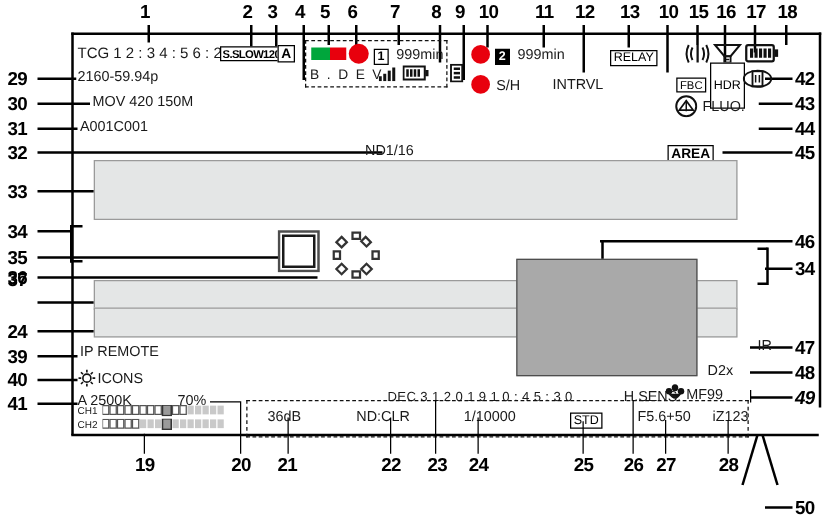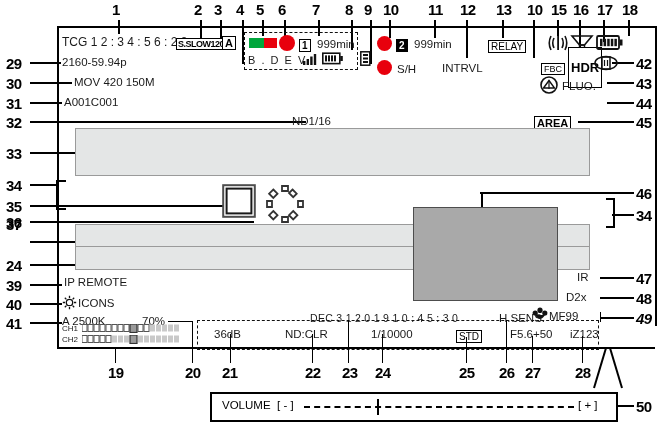--- a/index.html
+++ b/index.html
@@ -218,21 +218,21 @@
     <span class="boxed" style="font-size:9px;padding:0 2px;font-weight:normal;">FBC</span>
   </div>
 
   <svg class="abs" style="left:570px;top:33px;" width="24" height="20" viewBox="0 0 24 20">
     <path d="M2 3 L22 3 L14.5 12 L9.5 12 Z" fill="none" stroke="#111" stroke-width="1.6"></path>
     <rect x="9.5" y="12" width="5" height="5" fill="none" stroke="#111" stroke-width="1.4"></rect>
     <path d="M10.5 14.5 L13.5 14.5" stroke="#111" stroke-width="1.2"></path>
   </svg>
 
   <div class="abs" style="left:568px;top:58px;">
-    <span class="boxed" style="font-size:13px;padding:12px 2px;font-weight:bold;">HDR</span>
+    <span class="boxed" style="font-size:10px;padding:12px 2px;font-weight:normal;">HDR</span>
   </div>
 
   <svg class="abs" style="left:596px;top:34px;" width="28" height="17" viewBox="0 0 28 17">
     <rect x="1" y="2" width="22" height="13" rx="1.5" fill="none" stroke="#111" stroke-width="1.8"></rect>
     <rect x="23.5" y="5.5" width="3" height="6" fill="#111"></rect>
     <rect x="4" y="4.8" width="2.5" height="7.4" fill="#111"></rect>
     <rect x="7.6" y="4.8" width="2.5" height="7.4" fill="#111"></rect>
     <rect x="11.2" y="4.8" width="2.5" height="7.4" fill="#111"></rect>
     <rect x="14.8" y="4.8" width="2.5" height="7.4" fill="#111"></rect>
     <rect x="18.4" y="4.8" width="2.5" height="7.4" fill="#111"></rect>
@@ -288,21 +288,21 @@
 
   <svg class="abs" style="left:62px;top:295px;" width="15" height="15" viewBox="0 0 15 15">
     <g fill="none" stroke="#111" stroke-width="1.3">
       <circle cx="7.5" cy="7.5" r="3.2"></circle>
       <path d="M7.5 0.8 v2.2 M7.5 12 v2.2 M0.8 7.5 h2.2 M12 7.5 h2.2
                M2.8 2.8 l1.6 1.6 M10.6 10.6 l1.6 1.6 M12.2 2.8 l-1.6 1.6 M4.4 10.6 l-1.6 1.6"></path>
     </g>
   </svg>
   <div class="vf" style="left:78px;top:297px;">ICONS</div>
 
-  <div class="vf" style="left:577px;top:271px;text-align:center;">IR</div>
+  <div class="vf" style="left:606px;top:271px;text-align:center;">IR</div>
   <div class="vf" style="left:566px;top:291px;">D2x</div>
   <svg class="abs" style="left:532px;top:307px;" width="16" height="15" viewBox="0 0 16 15">
     <g fill="#111">
       <ellipse cx="8" cy="3.2" rx="2.6" ry="2.8"></ellipse>
       <ellipse cx="3.2" cy="6" rx="2.6" ry="2.6"></ellipse>
       <ellipse cx="12.8" cy="6" rx="2.6" ry="2.6"></ellipse>
       <path d="M3 8 Q8 16 13 8 Z"></path>
     </g>
   </svg>
   <div class="vf" style="left:549px;top:310px;">MF99</div>
@@ -401,21 +401,14 @@
   <div class="ln-v1" style="left:532px;top:336px;height:27px;"></div>
   <div class="ln-v1" style="left:582px;top:336px;height:27px;"></div>
 
   <div class="ln-v1" style="left:600px;top:312px;height:10px;"></div>
 
   <svg class="abs" style="left:588px;top:348px;" width="38" height="42" viewBox="0 0 38 42">
     <path d="M18 0 L6 40" fill="none" stroke="#000" stroke-width="2"></path>
     <path d="M22 0 L34 40" fill="none" stroke="#000" stroke-width="2"></path>
   </svg>
 
-  <div class="volbox" style="left:210px;top:392px;width:404px;height:26px;">
-    <div style="position:absolute;left:10px;top:5px;font-size:11.5px;white-space:nowrap;">VOLUME</div>
-    <div style="position:absolute;left:65px;top:5px;font-size:11.5px;">[ - ]</div>
-    <div style="position:absolute;left:92px;top:12px;width:270px;border-top:2px dashed #000;"></div>
-    <div style="position:absolute;left:165px;top:5px;width:2px;height:16px;background:#000;"></div>
-    <div style="position:absolute;left:366px;top:5px;font-size:11.5px;">[ + ]</div>
-  </div>
 
 </div>
 
 </body></html>

